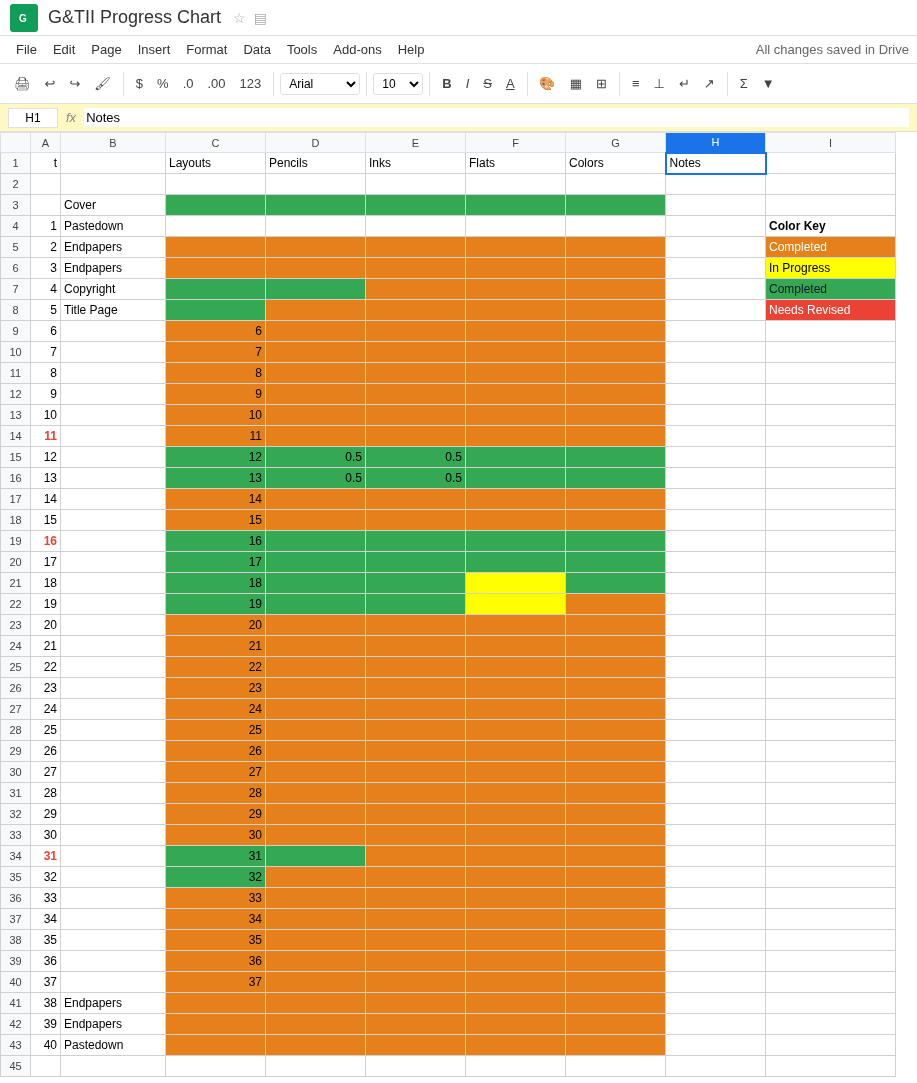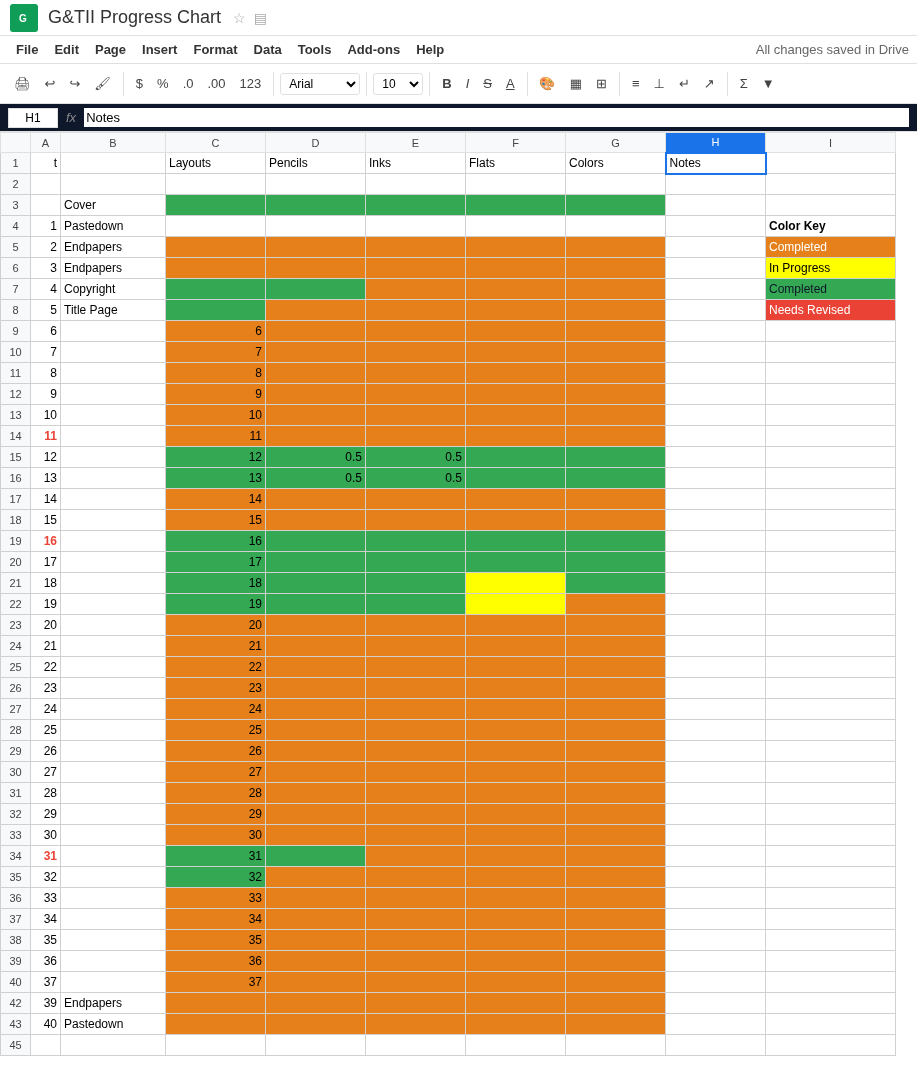--- a/index.html
+++ b/index.html
@@ -19,21 +19,20 @@
     .title-icon { color: #aaa; margin: 0 4px; font-size: 14px; cursor: pointer; }
 
     
     #menu-bar {
       display: flex; align-items: center; height: 28px;
       background: #fff; padding: 0 8px; border-bottom: 1px solid #e0e0e0;
     }
     .menu-item {
       padding: 2px 8px; font-size: 13px; color: #333; cursor: pointer;
       border-radius: 3px;
-      font-weight: bold;
     }
     #autosave { margin-left: auto; font-size: 13px; color: #666; }
 
     
     #toolbar {
       display: flex; align-items: center; height: 40px;
       background: #fff; padding: 0 8px; border-bottom: 1px solid #e0e0e0;
       gap: 2px;
     }
     .tb-btn {
@@ -45,21 +44,21 @@
     .tb-select {
       border: 1px solid #e0e0e0; border-radius: 3px; padding: 2px 4px;
       font-size: 12px; cursor: pointer; background: #fff;
     }
     .tb-num-select { width: 50px; }
     .font-select { width: 80px; }
 
     
     #formula-bar {
       display: flex; align-items: center; height: 28px;
-      background: #0f172a; border-bottom: 1px solid #e0e0e0; padding: 0 8px;
+      background: #fef9c3; border-bottom: 1px solid #e0e0e0; padding: 0 8px;
     }
     #cell-ref { width: 50px; border: 1px solid #e0e0e0; padding: 2px 4px; font-size: 12px; text-align: center; }
     #fx-label { margin: 0 8px; color: #888; font-style: italic; font-size: 13px; }
     #formula-input { flex: 1; border: none; outline: none; font-size: 13px; padding: 2px; }
 
     
     #sheet-container { overflow: auto; height: calc(100vh - 132px); }
 
     table {
       border-collapse: collapse;
@@ -677,20 +676,32 @@
           <td></td>
           <td class="text-right bg-orange">37</td>
           <td class="text-right bg-orange"></td>
           <td class="text-right bg-orange"></td>
           <td class="text-right bg-orange"></td>
           <td class="text-right bg-orange"></td>
           <td></td>
           <td></td>
         </tr>
         <tr>
+          <td class="row-header">41</td>
+          <td class="text-right">38</td>
+          <td>Endpapers</td>
+          <td class="text-right bg-orange"></td>
+          <td class="text-right bg-orange"></td>
+          <td class="text-right bg-orange"></td>
+          <td class="text-right bg-orange"></td>
+          <td class="text-right bg-orange"></td>
+          <td></td>
+          <td></td>
+        </tr>
+        <tr>
           <td class="row-header">42</td>
           <td class="text-right">39</td>
           <td>Endpapers</td>
           <td class="text-right bg-orange"></td>
           <td class="text-right bg-orange"></td>
           <td class="text-right bg-orange"></td>
           <td class="text-right bg-orange"></td>
           <td class="text-right bg-orange"></td>
           <td></td>
           <td></td>

